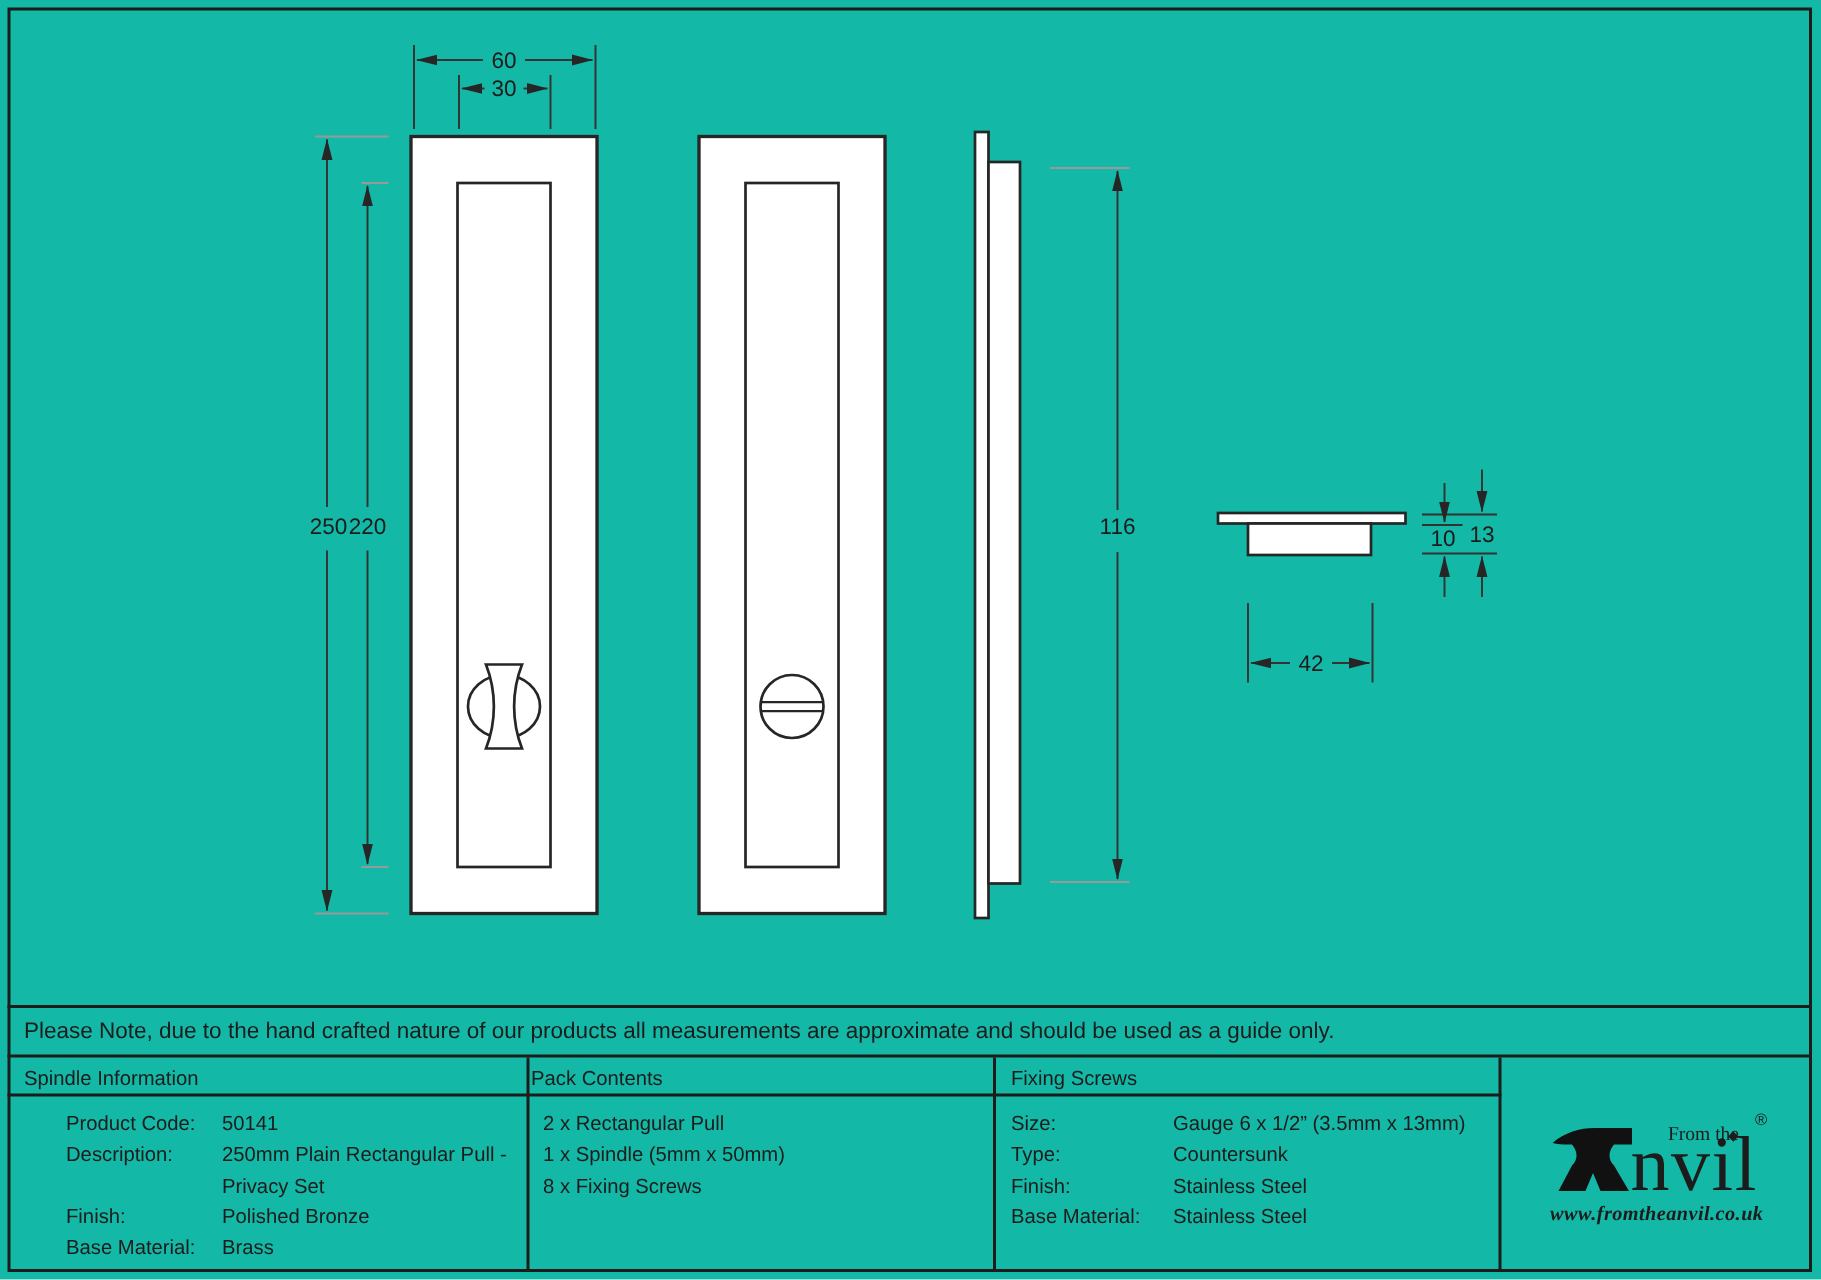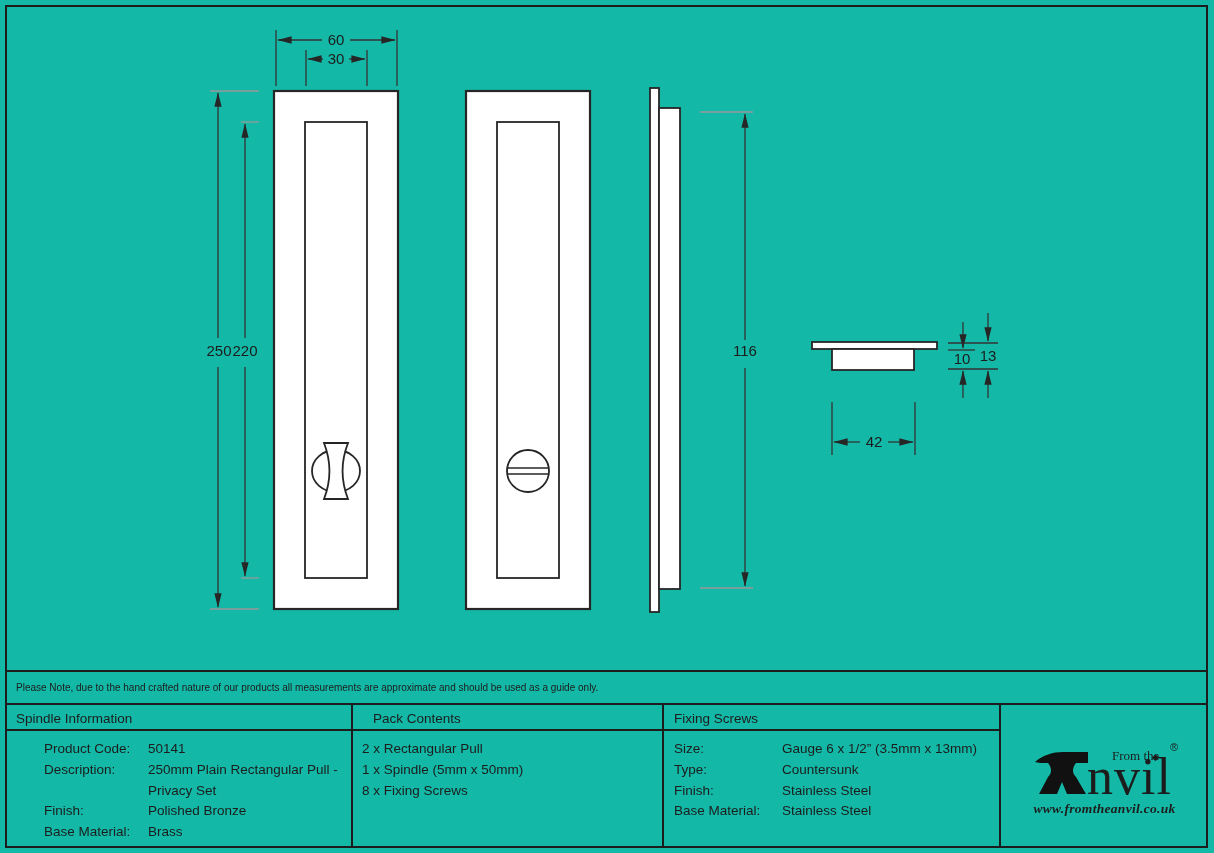--- a/index.html
+++ b/index.html
@@ -10,21 +10,21 @@
   .outer-border {
     position:absolute; left:5px; top:5px; width:1199px; height:839px;
     border:2px solid #1c1c1c;
   }
   svg text { font-family:"Liberation Sans", sans-serif; }
   .dimtxt { font-size:15px; fill:#1c1c1c; text-anchor:middle; }
 
   .notebar {
     position:absolute; left:5px; top:670px; width:1203px; height:35px;
     box-sizing:border-box; border-top:2px solid #1c1c1c; border-bottom:2px solid #1c1c1c;
-    display:flex; align-items:center; padding-left:11px; font-size:10px;
+    display:flex; align-items:center; padding-left:11px; font-size:15px;
   }
   .vline { position:absolute; width:2px; background:#1c1c1c; top:705px; height:143px; }
   .hsep  { position:absolute; left:5px; top:729px; width:996px; height:2px; background:#1c1c1c; }
   .th    { position:absolute; top:711px; font-size:13.5px; }
   .cell  { position:absolute; top:739px; font-size:13.5px; line-height:20.8px; }
   .cell .lbl { display:inline-block; vertical-align:top; }
   .pi .lbl { width:104px; }
   .fs .lbl { width:108px; }
 
   .logo { position:absolute; left:1001px; top:705px; width:207px; height:143px; }
@@ -140,21 +140,21 @@
     <span>Please Note, due to the hand crafted nature of our products all measurements are approximate and should be used as a guide only.</span>
   </div>
 
   
   <div class="vline" style="left:351px;"></div>
   <div class="vline" style="left:662px;"></div>
   <div class="vline" style="left:999px;"></div>
   <div class="hsep"></div>
 
   <div class="th" style="left:16px;">Spindle Information</div>
-  <div class="th" style="left:373px;">Pack Contents</div>
+  <div class="th" style="left:354px;">Pack Contents</div>
   <div class="th" style="left:674px;">Fixing Screws</div>
 
   <div class="cell pi" style="left:16px;margin-left:28px;">
     <div>
       <span class="lbl">Product Code:</span><span>50141</span>
     </div>
     <div>
       <span class="lbl">Description:</span><span>250mm Plain Rectangular Pull -</span>
     </div>
     <div>

